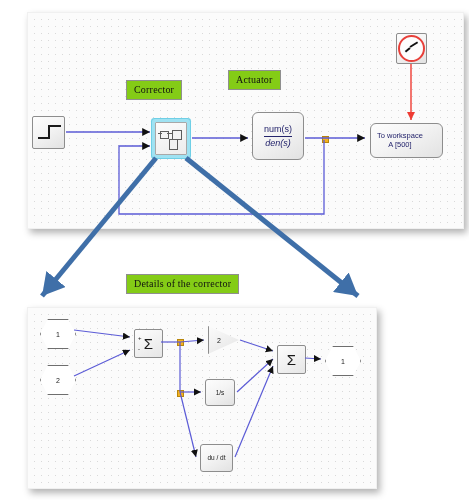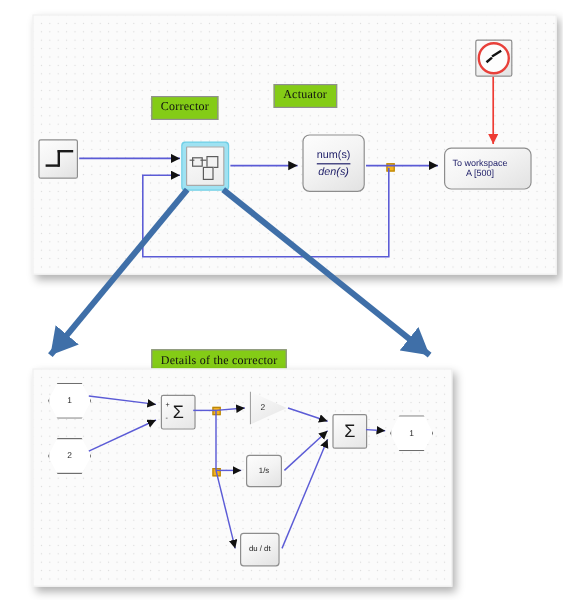--- a/index.html
+++ b/index.html
@@ -102,21 +102,21 @@
     border: 1px solid #8f8f8f;
     color: #111;
     font-size: 10px;
     padding: 3px 7px 4px 7px;
     white-space: nowrap;
     letter-spacing: 0.2px;
     font-family: Liberation Serif, serif;
   }
   #caption-corrector { left: 126px; top: 80px; }
   #caption-actuator  { left: 228px; top: 70px; }
-  #caption-details   { left: 126px; top: 274px; margin-top: 17px; }
+  #caption-details   { left: 126px; top: 274px; }
 
   
   .hexport {
     position:absolute;
     width: 34px; height: 28px;
     background:#ffffff;
     border:1px solid #6e6e6e;
     clip-path: polygon(22% 0%, 78% 0%, 100% 50%, 78% 100%, 22% 100%, 0% 50%);
     display:flex; align-items:center; justify-content:center;
     font-size: 7px; color:#1a1a1a;

